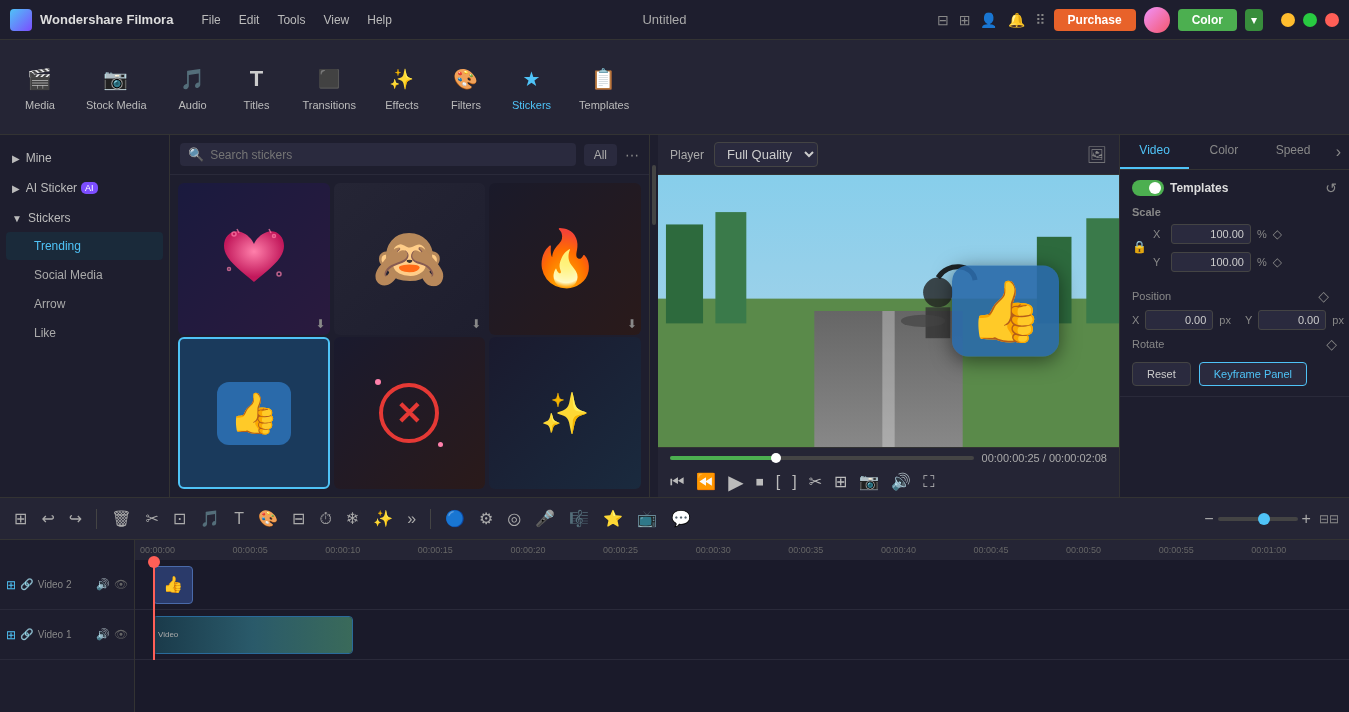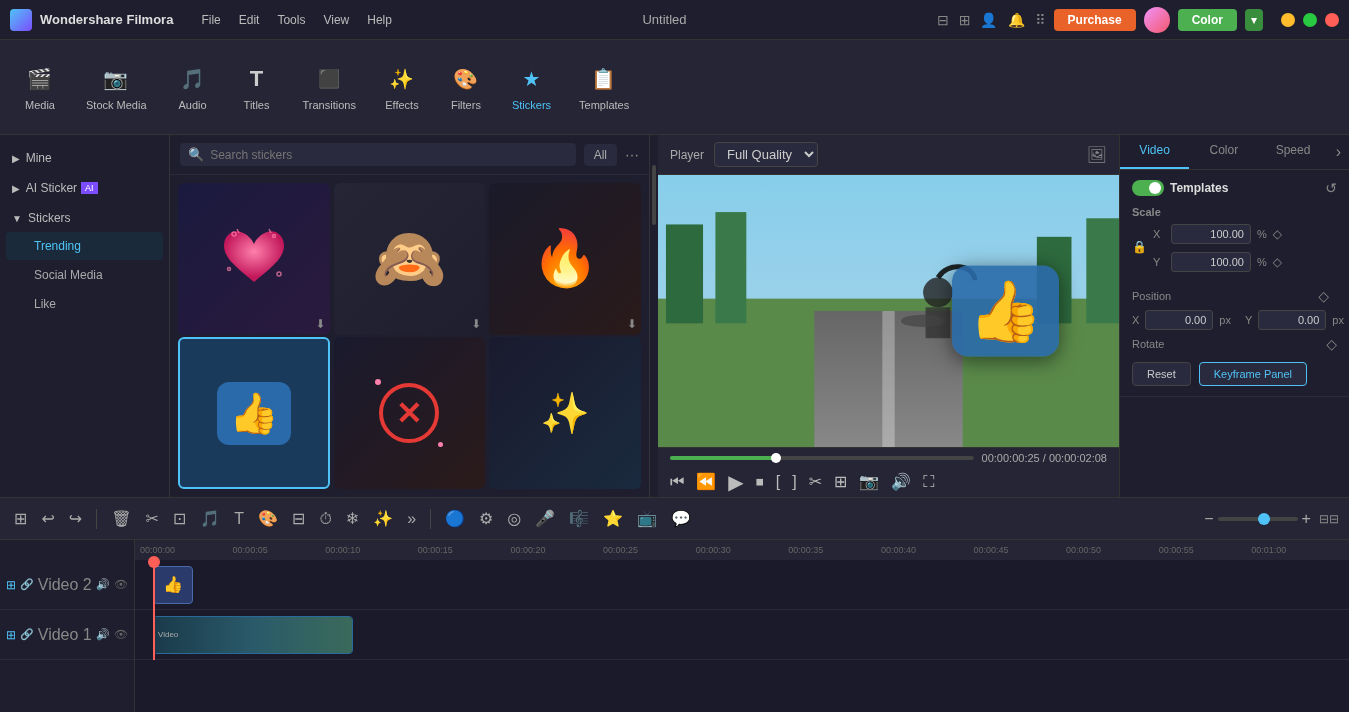--- a/index.html
+++ b/index.html
@@ -457,21 +457,21 @@
       left: -5px;
     }
     .track-label-row {
       display: flex;
       align-items: center;
       height: 50px;
       padding: 0 6px;
       gap: 4px;
       border-bottom: 1px solid #2a2a3a;
     }
-    .track-label { font-size: 16px; color: #888; flex: 1; }
+    .track-label { font-size: 10px; color: #888; flex: 1; }
     .track-icon { font-size: 11px; color: #666; cursor: pointer; }
     .sticker-emoji { font-size: 60px; line-height: 1; }
     .sticker-fire { font-size: 55px; line-height: 1; }
     .sticker-sparkle { font-size: 40px; line-height: 1; }
 
     .section-group { display: flex; align-items: flex-start; gap: 6px; }
     .lock-col { display: flex; flex-direction: column; align-items: center; padding-top: 16px; gap: 10px; }
   </style>
 </head>
 <body>
@@ -554,30 +554,31 @@
     <div class="left-panel-section">
       <div class="left-panel-header">
         <span class="arrow">▶</span>
         <span>Mine</span>
       </div>
     </div>
     <div class="left-panel-section">
       <div class="left-panel-header">
         <span class="arrow">▶</span>
         <span>AI Sticker</span>
-        <span style="font-size:9px;background:#7c4dff;color:#fff;border-radius:0;padding:1px 4px;margin-left:4px;">AI</span>
+        <span style="font-size:9px;background:#7c4dff;color:#fff;border-radius:5px;padding:1px 4px;margin-left:4px;">AI</span>
       </div>
     </div>
     <div class="left-panel-section">
       <div class="left-panel-header">
         <span class="arrow">▼</span>
         <span>Stickers</span>
       </div>
       <div class="left-panel-item active">Trending</div>
       <div class="left-panel-item">Social Media</div>
+      <div class="left-panel-item">Arrow</div>
       <div class="left-panel-item">Like</div>
     </div>
   </div>
 
   <div class="stickers-panel">
     <div class="stickers-search">
       <div class="search-box">
         <span style="color:#888;font-size:13px;">🔍</span>
         <input type="text" placeholder="Search stickers" style="">
       </div>

